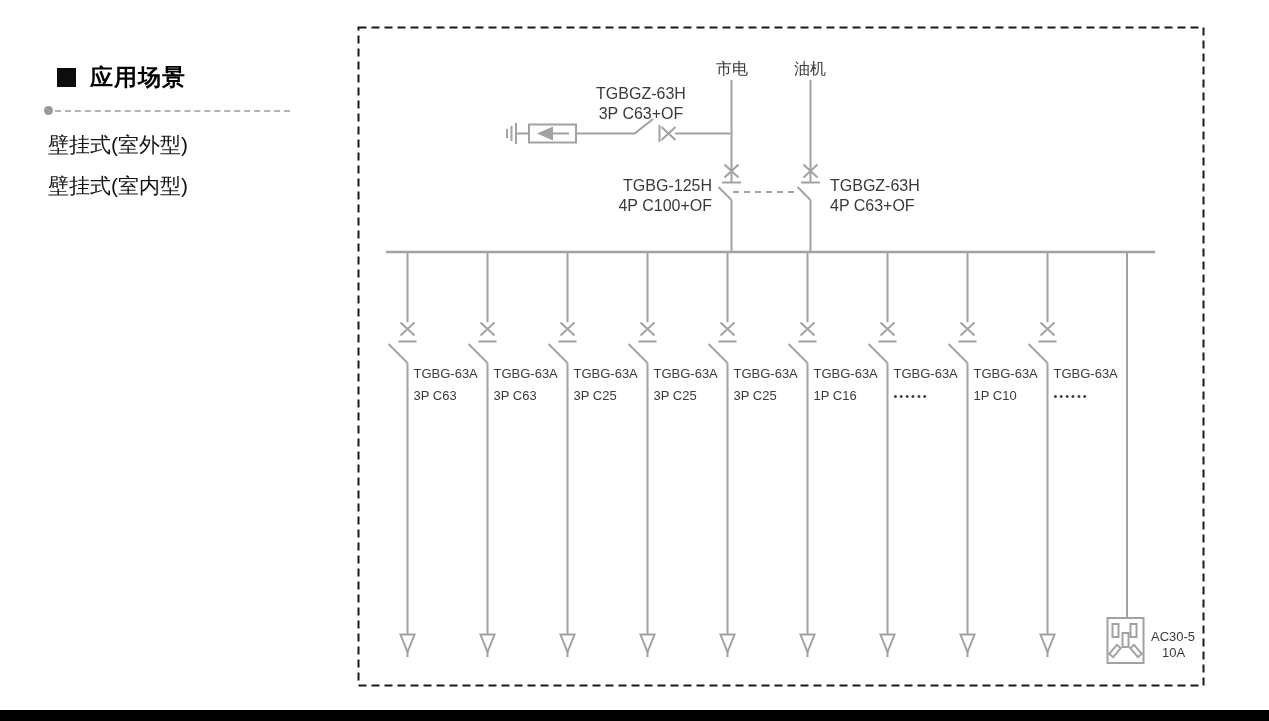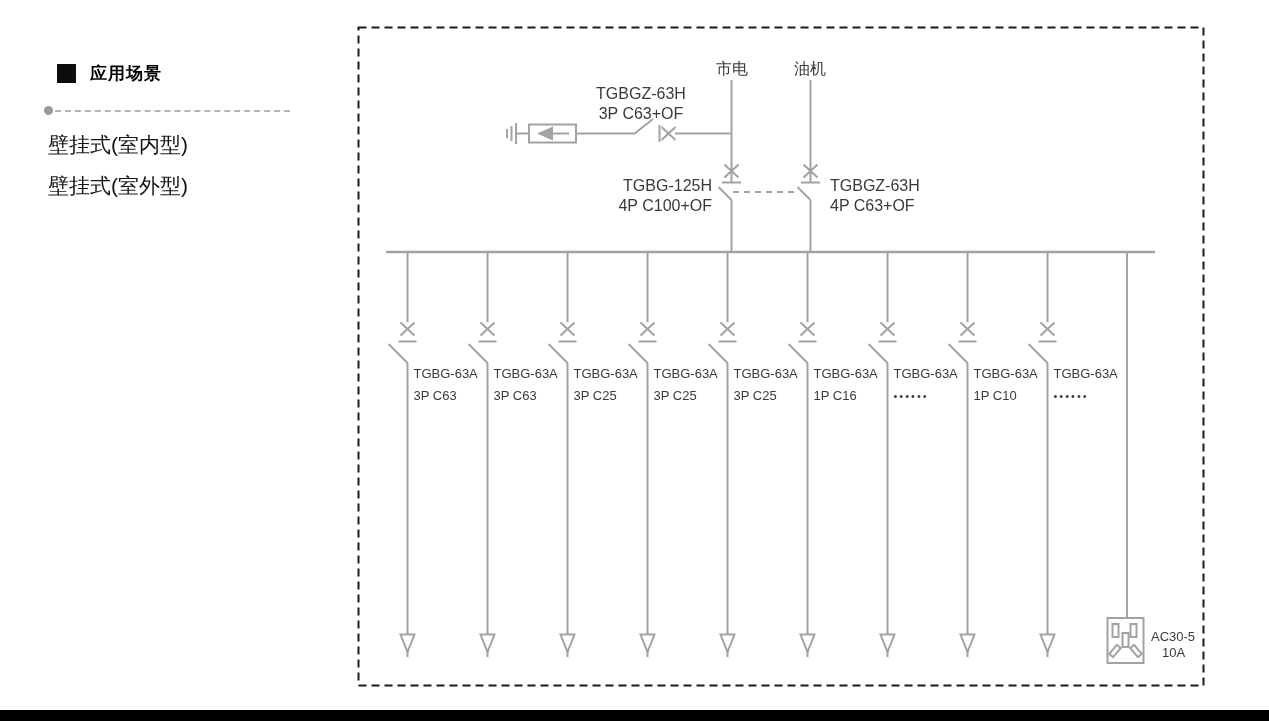--- a/index.html
+++ b/index.html
@@ -3,21 +3,21 @@
 <meta charset="utf-8">
 <style>
   html,body{margin:0;padding:0;}
   body{
     width:1269px;height:721px;position:relative;background:#fff;overflow:hidden;
     font-family:"Liberation Sans","DejaVu Sans",sans-serif;
   }
   .left-panel{position:absolute;left:0;top:0;width:350px;}
   .heading{position:absolute;left:57px;top:62px;display:flex;align-items:center;gap:14px;}
   .heading .sq{width:19px;height:19px;background:#0d0d0d;flex:0 0 auto;}
-  .heading .htxt{font-size:17px;font-weight:bold;color:#000;letter-spacing:1px;white-space:nowrap;}
+  .heading .htxt{font-size:23px;font-weight:bold;color:#000;letter-spacing:1px;white-space:nowrap;}
   .separator{position:absolute;left:44px;top:106px;width:246px;display:flex;align-items:center;}
   .separator .dot{width:9px;height:9px;border-radius:50%;background:#9a9a9a;flex:0 0 auto;}
   .separator .dash{flex:1;border-top:2px dashed #b3b3b3;margin-left:2px;}
   .feature-list{position:absolute;left:48px;top:124px;}
   .feature-item{font-size:21px;color:#141414;line-height:41px;white-space:nowrap;}
   svg{position:absolute;left:0;top:0;}
   .dline{stroke:#a2a2a2;stroke-width:2;fill:none;}
   .busline{stroke:#a2a2a2;stroke-width:2.5;fill:none;}
   .dashline{stroke:#a2a2a2;stroke-width:2;fill:none;stroke-dasharray:6 5;}
   .border-rect{stroke:#1a1a1a;stroke-width:2;fill:none;stroke-dasharray:8 5;}
@@ -35,22 +35,22 @@
 <div class="left-panel">
   <div class="heading">
     <span class="sq"></span>
     <span class="htxt">应用场景</span>
   </div>
   <div class="separator">
     <span class="dot"></span>
     <span class="dash"></span>
   </div>
   <div class="feature-list">
+    <div class="feature-item">壁挂式(室外型)</div>
     <div class="feature-item">壁挂式(室内型)</div>
-    <div class="feature-item">壁挂式(室外型)</div>
   </div>
 </div>
 
 <svg width="1269" height="721" viewBox="0 0 1269 721">
 
   <rect class="border-rect" x="358.5" y="27.5" width="845" height="658"></rect>
 
   <text class="dtext t16" x="732" y="74" text-anchor="middle">市电</text>
   <text class="dtext t16" x="810" y="74" text-anchor="middle">油机</text>
 

